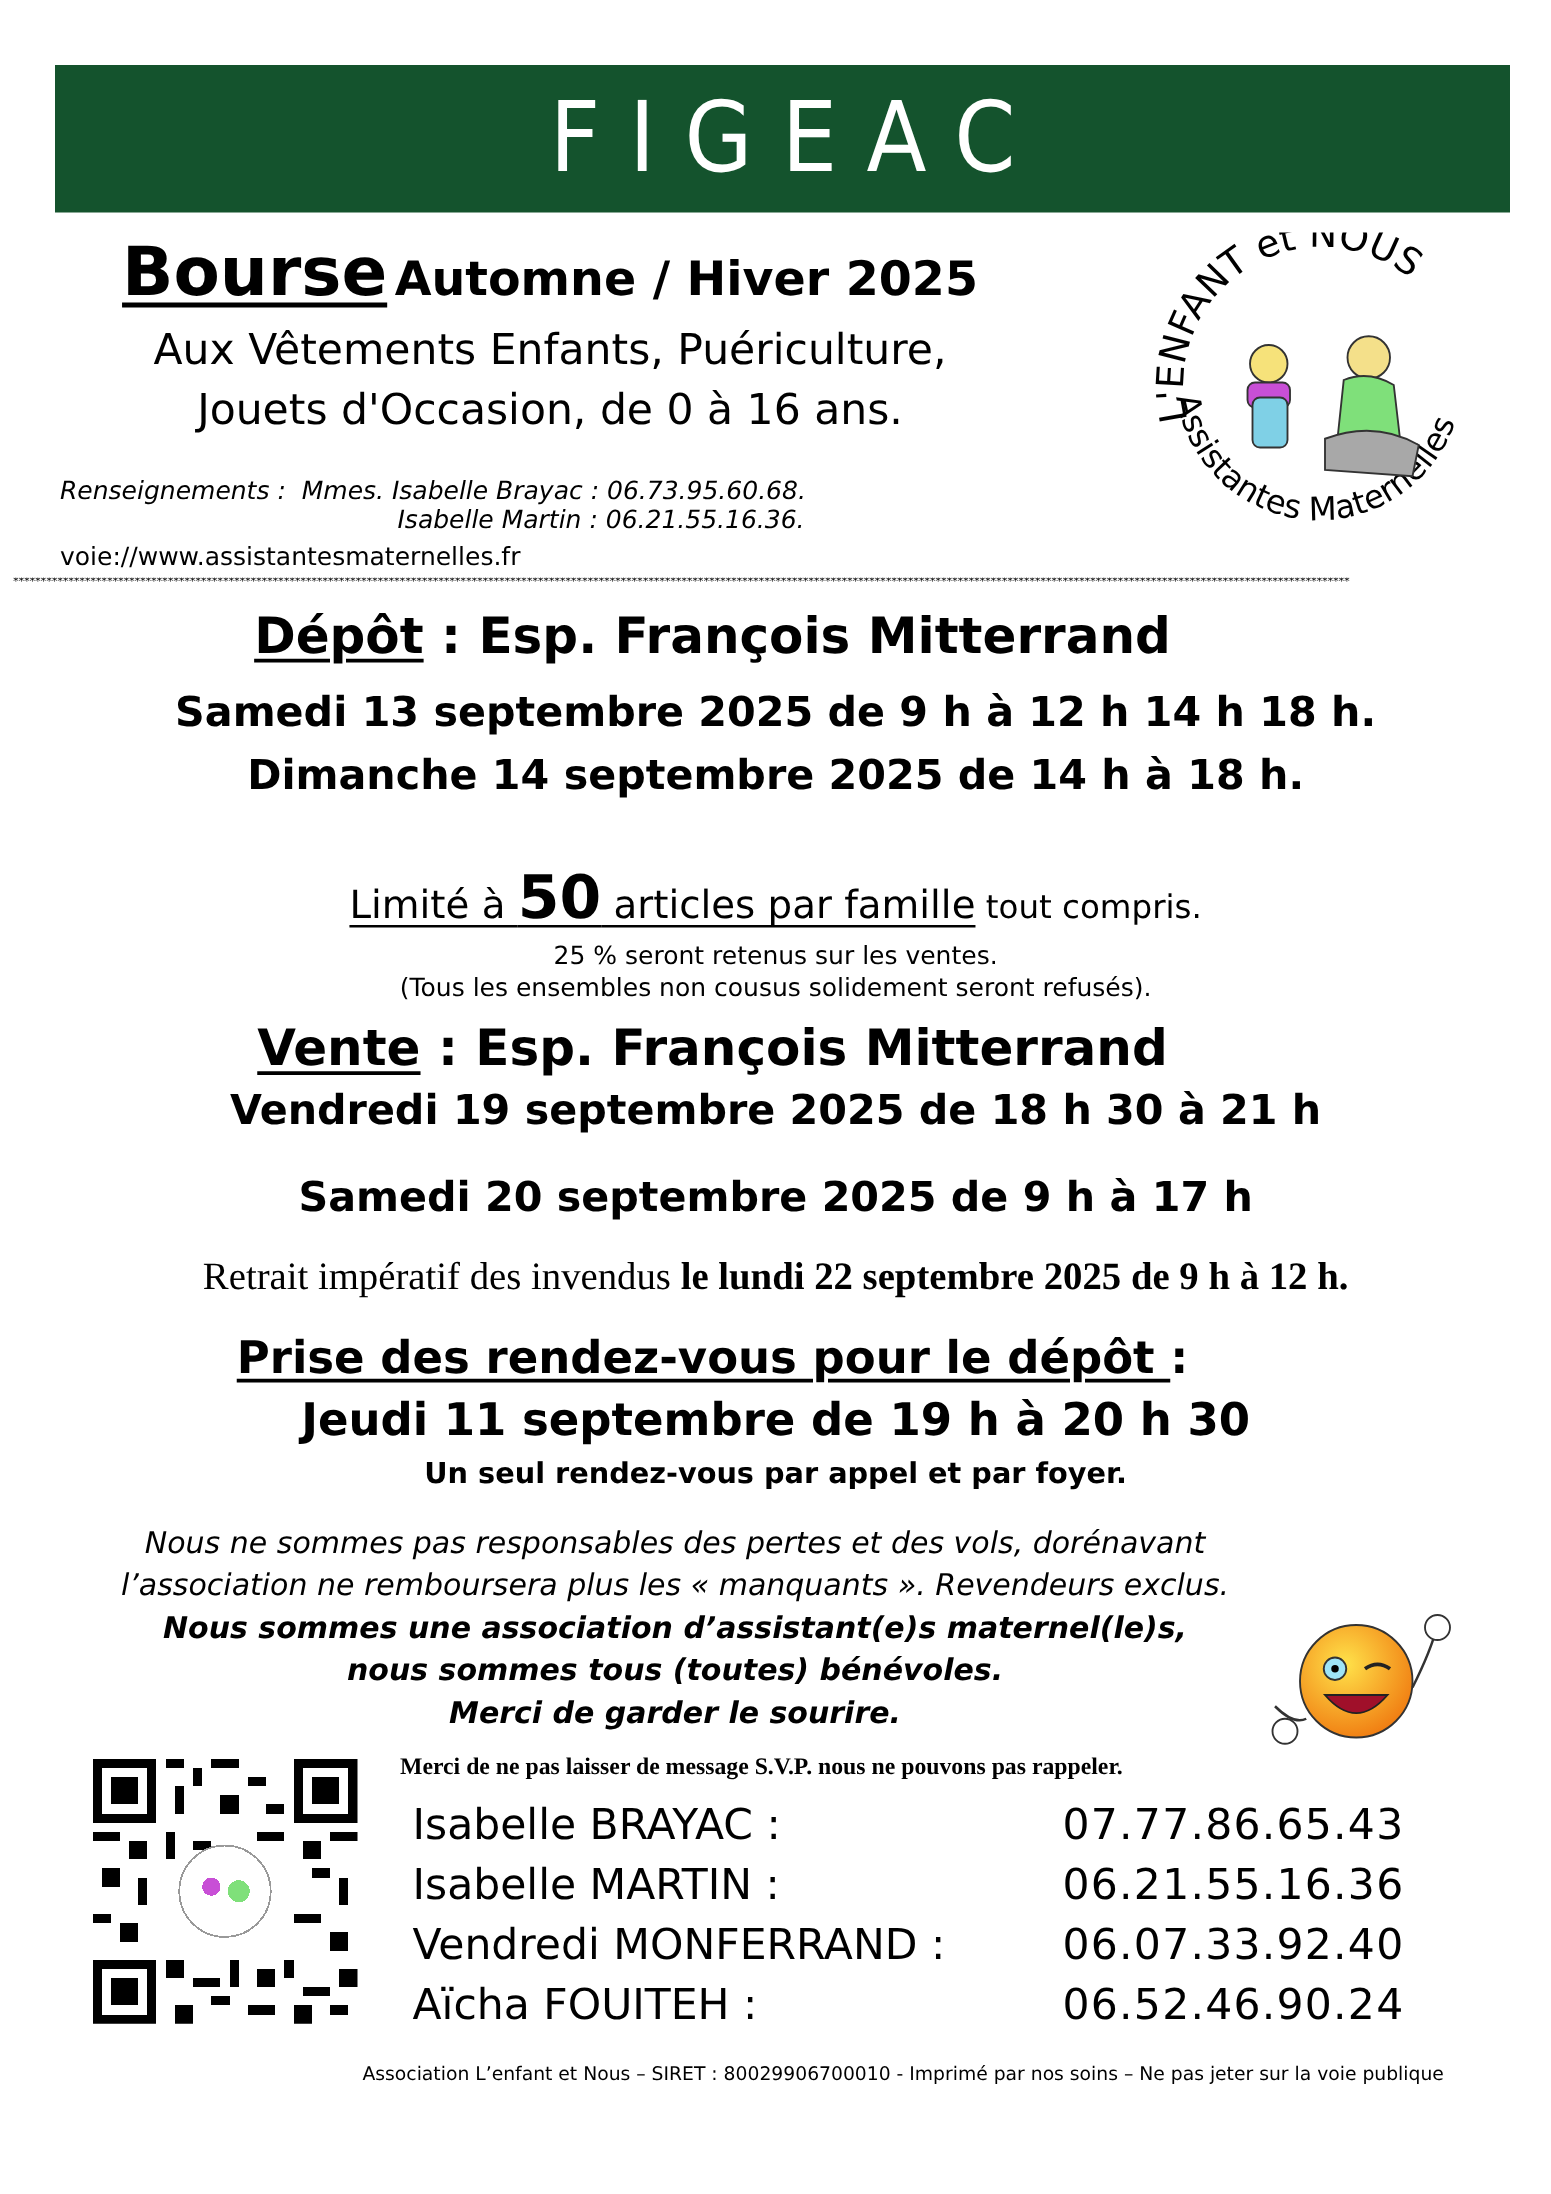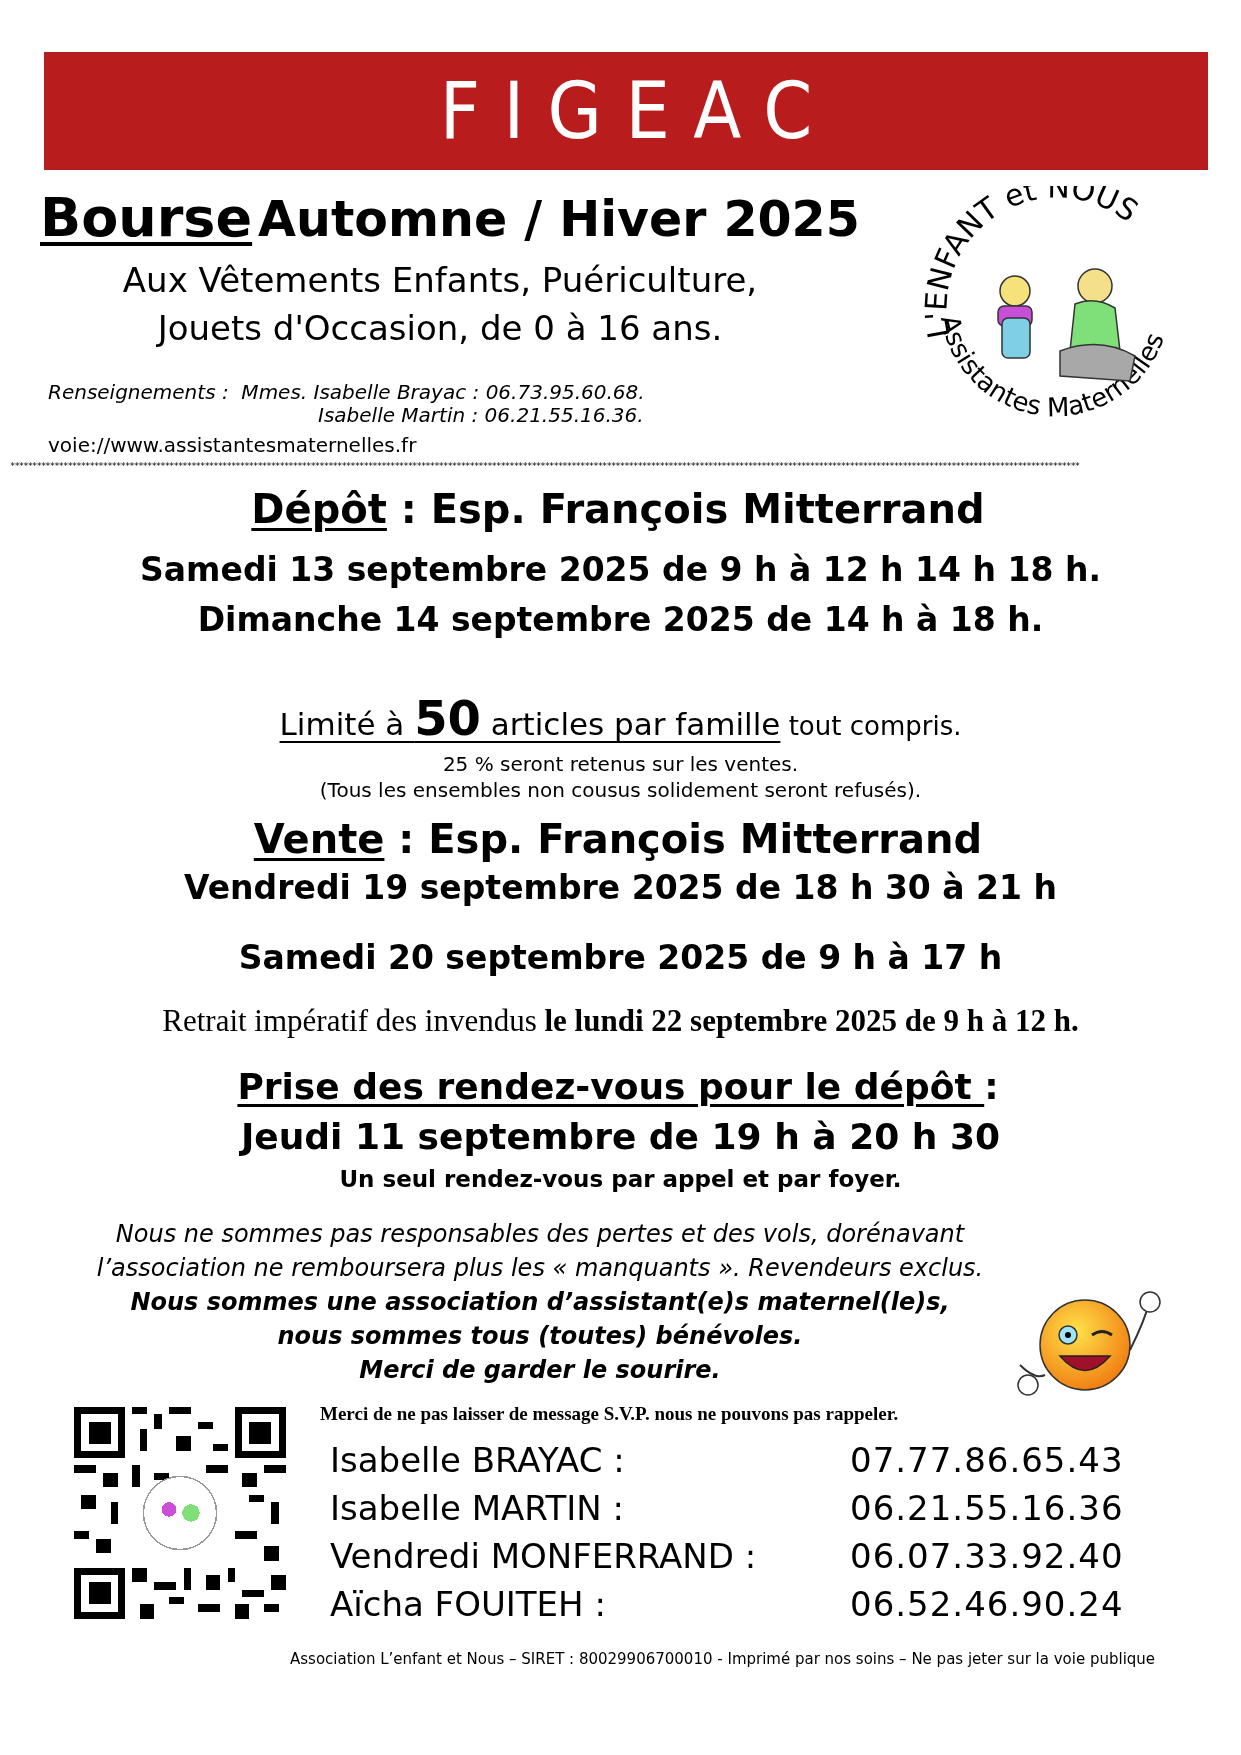--- a/index.html
+++ b/index.html
@@ -1,33 +1,33 @@
 <!DOCTYPE html>
 <html><head>
   <meta charset="utf-8">
   <style>
     html, body { margin: 0; padding: 0; background: #ffffff; }
     body { width: 1241px; height: 1755px; position: relative; overflow: hidden; color: #000;
            font-family: "DejaVu Sans", sans-serif; }
     .abs { position: absolute; }
     .center { text-align: center; }
-    .banner { left: 44px; top: 52px; width: 1164px; height: 118px; background: #b91c1c; color: #fff;
+    .banner { left: 44px; top: 52px; width: 1164px; height: 118px; background: #14532d; color: #fff;
               display: flex; align-items: center; justify-content: center;
               font-family: "DejaVu Sans", sans-serif; font-size: 78px; letter-spacing: 26px; font-weight: normal; }
     .banner span { transform: scaleX(0.9); display: inline-block; padding-left: 26px; }
     .bourse-line { left: 40px; top: 186px; width: 800px; white-space: nowrap; }
     .bourse-word { font-size: 54px; font-weight: bold; text-decoration: underline; text-decoration-thickness: 4px; text-underline-offset: 6px; }
-    .season { font-size: 49px; font-weight: bold; margin-left: 6px; }
+    .season { font-size: 38px; font-weight: bold; margin-left: 6px; }
     .subtitle { left: 40px; width: 800px; font-size: 34px; line-height: 48px; }
     .info { left: 48px; font-style: italic; font-size: 20px; white-space: pre; line-height: 26px; }
     .url { left: 48px; top: 433px; font-size: 20px; }
     .stars { left: 10px; top: 462px; width: 1221px; height: 8px; overflow: hidden; font-size: 9px; line-height: 8px;
              letter-spacing: -1px; white-space: nowrap; font-family: "DejaVu Sans Mono", monospace; }
     .logo { left: 910px; top: 186px; width: 290px; height: 270px; }
-    .h-sec { left: 16px; width: 1140px; font-weight: bold; font-size: 40px; padding-left: 32px; }
+    .h-sec { left: 0; width: 1140px; font-weight: bold; font-size: 40px; }
     .h-sec u { text-decoration-thickness: 3px; text-underline-offset: 5px; }
     .date { left: 0; width: 1241px; font-weight: bold; font-size: 33px; }
     .limit { left: 0; width: 1241px; font-size: 31px; white-space: nowrap; }
     .limit .ul { text-decoration: underline; text-decoration-thickness: 2px; text-underline-offset: 6px; }
     .limit .big { font-size: 48px; font-weight: bold; }
     .limit .tail { font-size: 26px; }
     .small { left: 0; width: 1241px; font-size: 20px; }
     .retrait { left: 0; width: 1241px; font-family: "Liberation Serif", serif; font-size: 31px; }
     .retrait b { font-weight: bold; }
     .note { left: 0; width: 1241px; font-size: 23px; font-weight: bold; }

